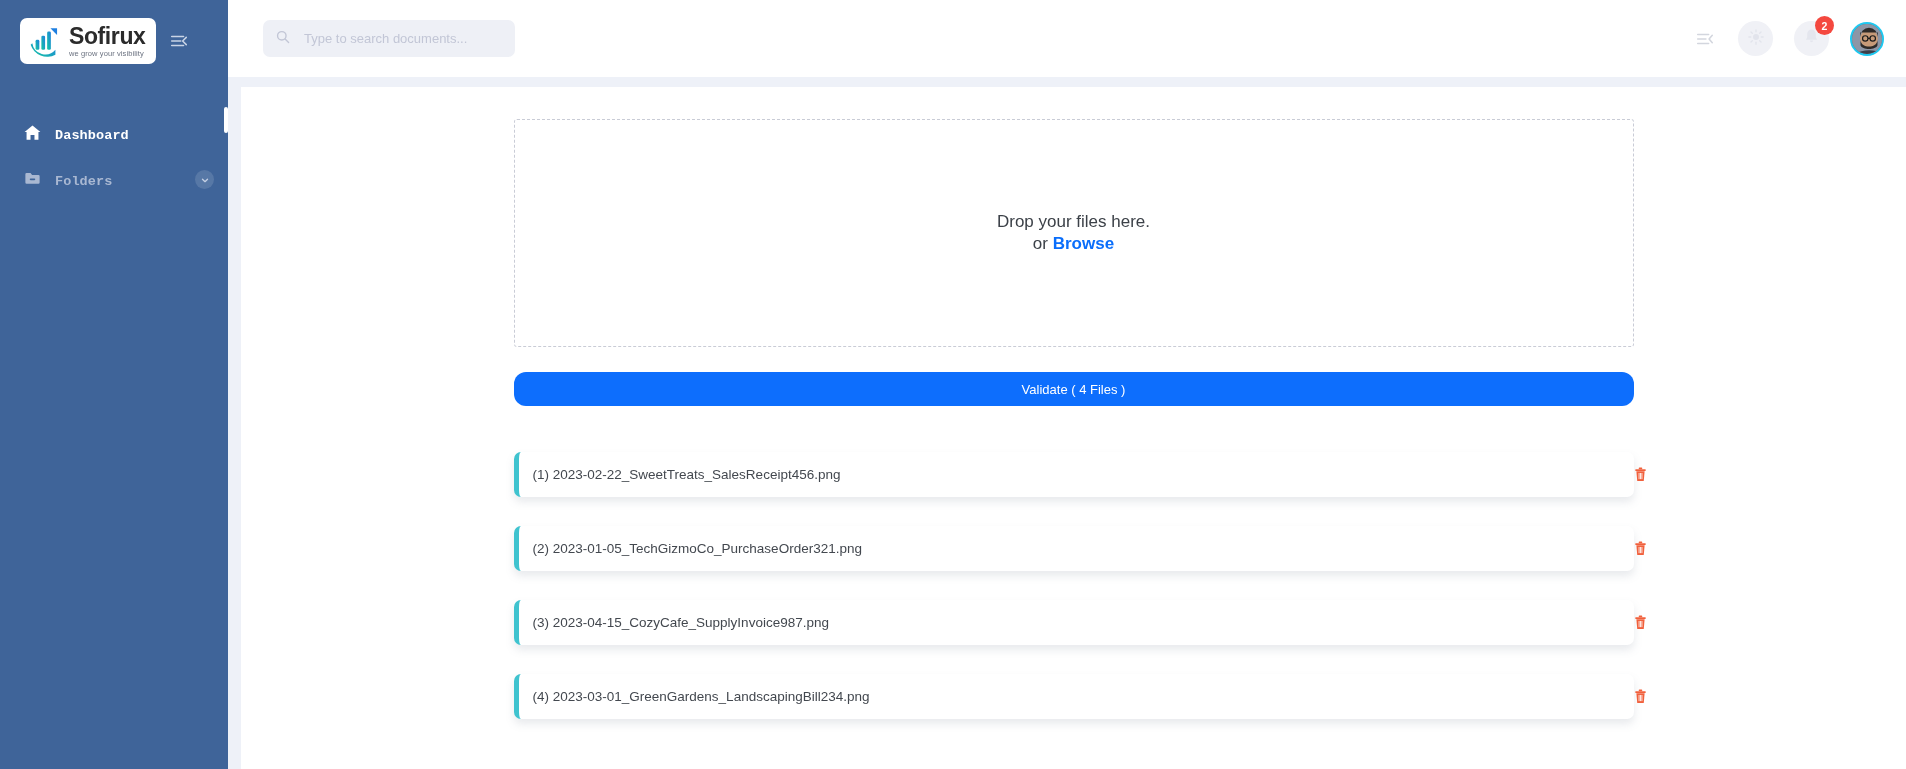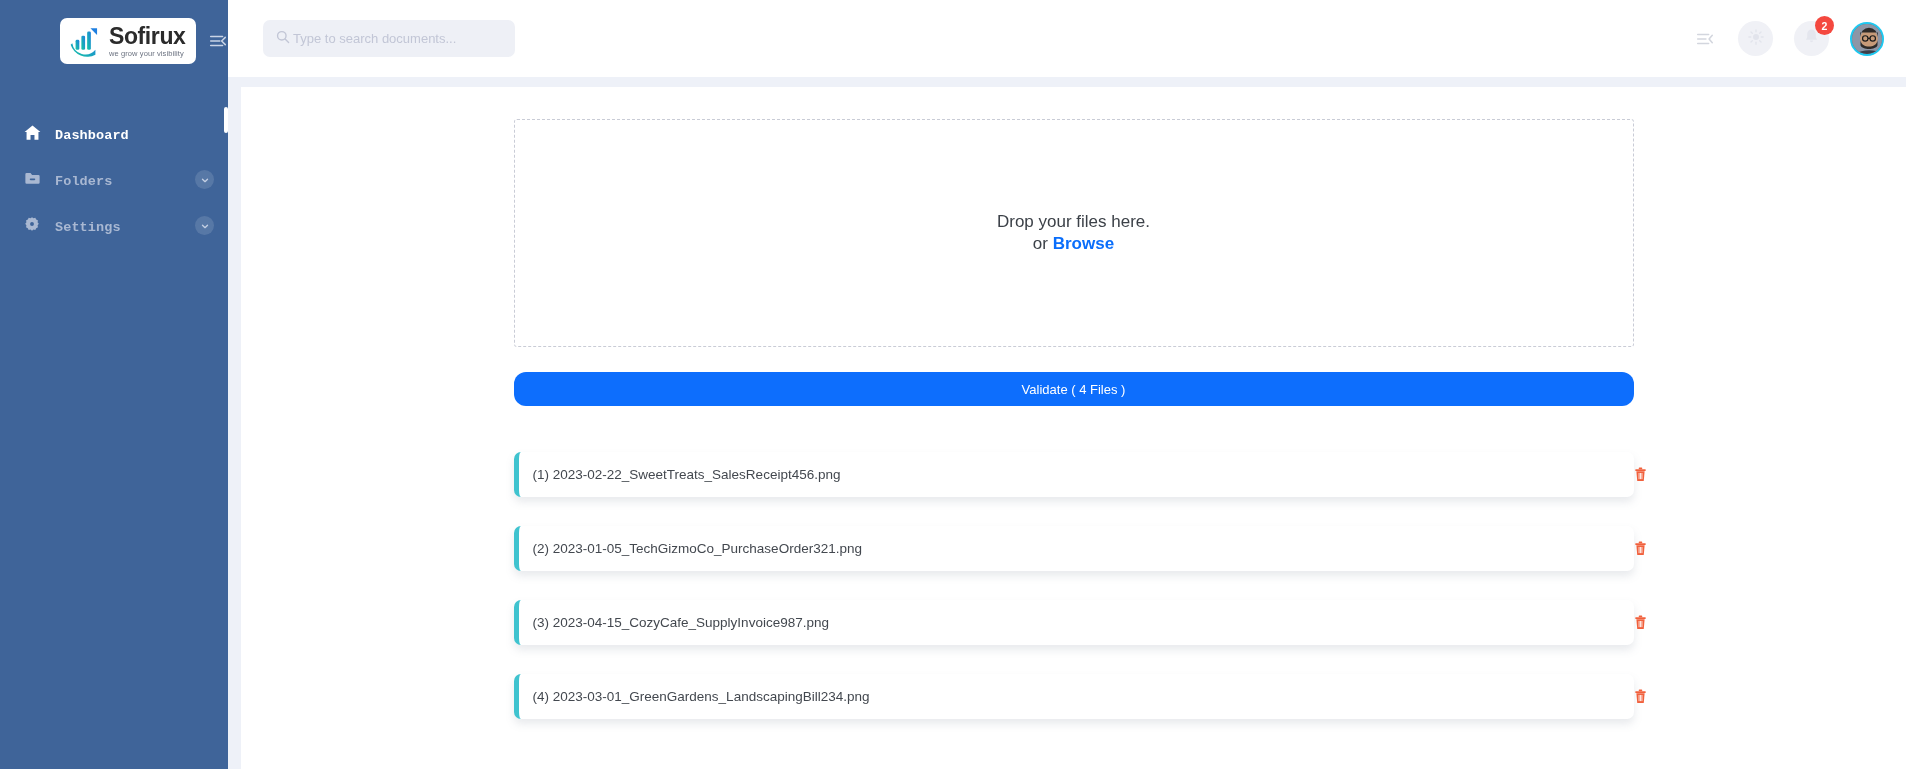--- a/index.html
+++ b/index.html
@@ -12,21 +12,21 @@
 
   
   .sidebar {
     width: 228px; height: 769px;
     background: #3f6499;
     position: relative; flex: 0 0 228px;
   }
   .logo-wrap { padding: 18px 0 0 20px; display: flex; align-items: center; }
   .logo-card {
     background: #ffffff; border-radius: 7px;
-    padding: 7px 11px 6px 9px; display: flex; align-items: center; gap: 7px; margin-left: 40px;
+    padding: 7px 11px 6px 9px; display: flex; align-items: center; gap: 7px;
   }
   .logo-mark { width: 33px; height: 33px; flex: 0 0 33px; }
   .logo-text { display: flex; flex-direction: column; line-height: 1; }
   .logo-name {
     font-size: 23px; font-weight: 700; color: #2b2b2b;
     letter-spacing: -0.4px;
   }
   .logo-tag {
     font-size: 7.5px; color: #6b7280; margin-top: 2px; letter-spacing: 0.1px;
   }
@@ -58,21 +58,21 @@
 
   
   .main { flex: 1; height: 769px; display: flex; flex-direction: column; background: #eef1f8; }
   .topbar {
     height: 77px; background: #ffffff; flex: 0 0 77px;
     display: flex; align-items: center; padding: 0 22px 0 0;
   }
   .search-box {
     margin-left: 35px; width: 252px; height: 37px;
     background: #eef0f6; border-radius: 7px;
-    display: flex; align-items: center; padding: 0 12px; gap: 2px; cursor: text;
+    display: flex; align-items: center; padding: 0 12px; gap: 13px; cursor: text;
   }
   .search-ph { font-size: 13px; color: #c2c6d6; }
   .top-actions { margin-left: auto; display: flex; align-items: center; gap: 21px; }
   .icon-btn-plain { width: 24px; height: 24px; display: flex; align-items: center; justify-content: center; cursor: pointer; }
   .circle-btn {
     width: 35px; height: 35px; border-radius: 50%; background: #f0f1f6;
     display: flex; align-items: center; justify-content: center;
     position: relative; cursor: pointer;
   }
   .badge {
@@ -186,34 +186,20 @@
         </span>
         <span class="nav-label">Folders</span>
         <span class="nav-caret">
           <svg viewBox="0 0 12 12" width="10" height="10">
             <polyline points="3,5 6,8 9,5" fill="none" stroke="#c3cfe3" stroke-width="1.6" stroke-linecap="round" stroke-linejoin="round"></polyline>
           </svg>
         </span>
       </div>
 
 
-      <div class="nav-item">
-        <span class="nav-icon">
-          <svg viewBox="0 0 24 24" width="18" height="18">
-            <path d="M12 3 L14 4.2 L16.4 3.6 L17.6 6 L20 7.2 L19.4 9.6 L21 11.8 L19.4 14 L20 16.4 L17.6 17.6 L16.4 20 L14 19.4 L12 21 L10 19.4 L7.6 20 L6.4 17.6 L4 16.4 L4.6 14 L3 11.8 L4.6 9.6 L4 7.2 L6.4 6 L7.6 3.6 L10 4.2 Z" fill="#a9b8d2"></path>
-            <circle cx="12" cy="11.9" r="2.6" fill="#3f6499"></circle>
-          </svg>
-        </span>
-        <span class="nav-label">Settings</span>
-        <span class="nav-caret">
-          <svg viewBox="0 0 12 12" width="10" height="10">
-            <polyline points="3,5 6,8 9,5" fill="none" stroke="#c3cfe3" stroke-width="1.6" stroke-linecap="round" stroke-linejoin="round"></polyline>
-          </svg>
-        </span>
-      </div>
 
     </nav>
   </aside>
 
   <section class="main">
 
     <header class="topbar">
       <div class="search-box">
         <span>
           <svg viewBox="0 0 20 20" width="16" height="16">

